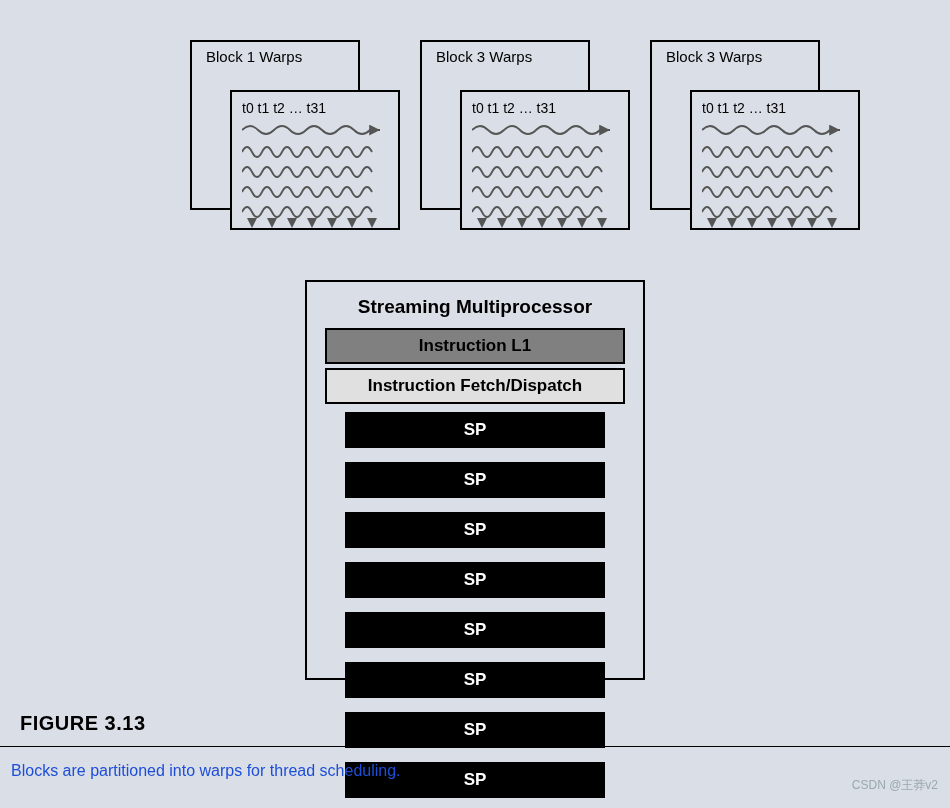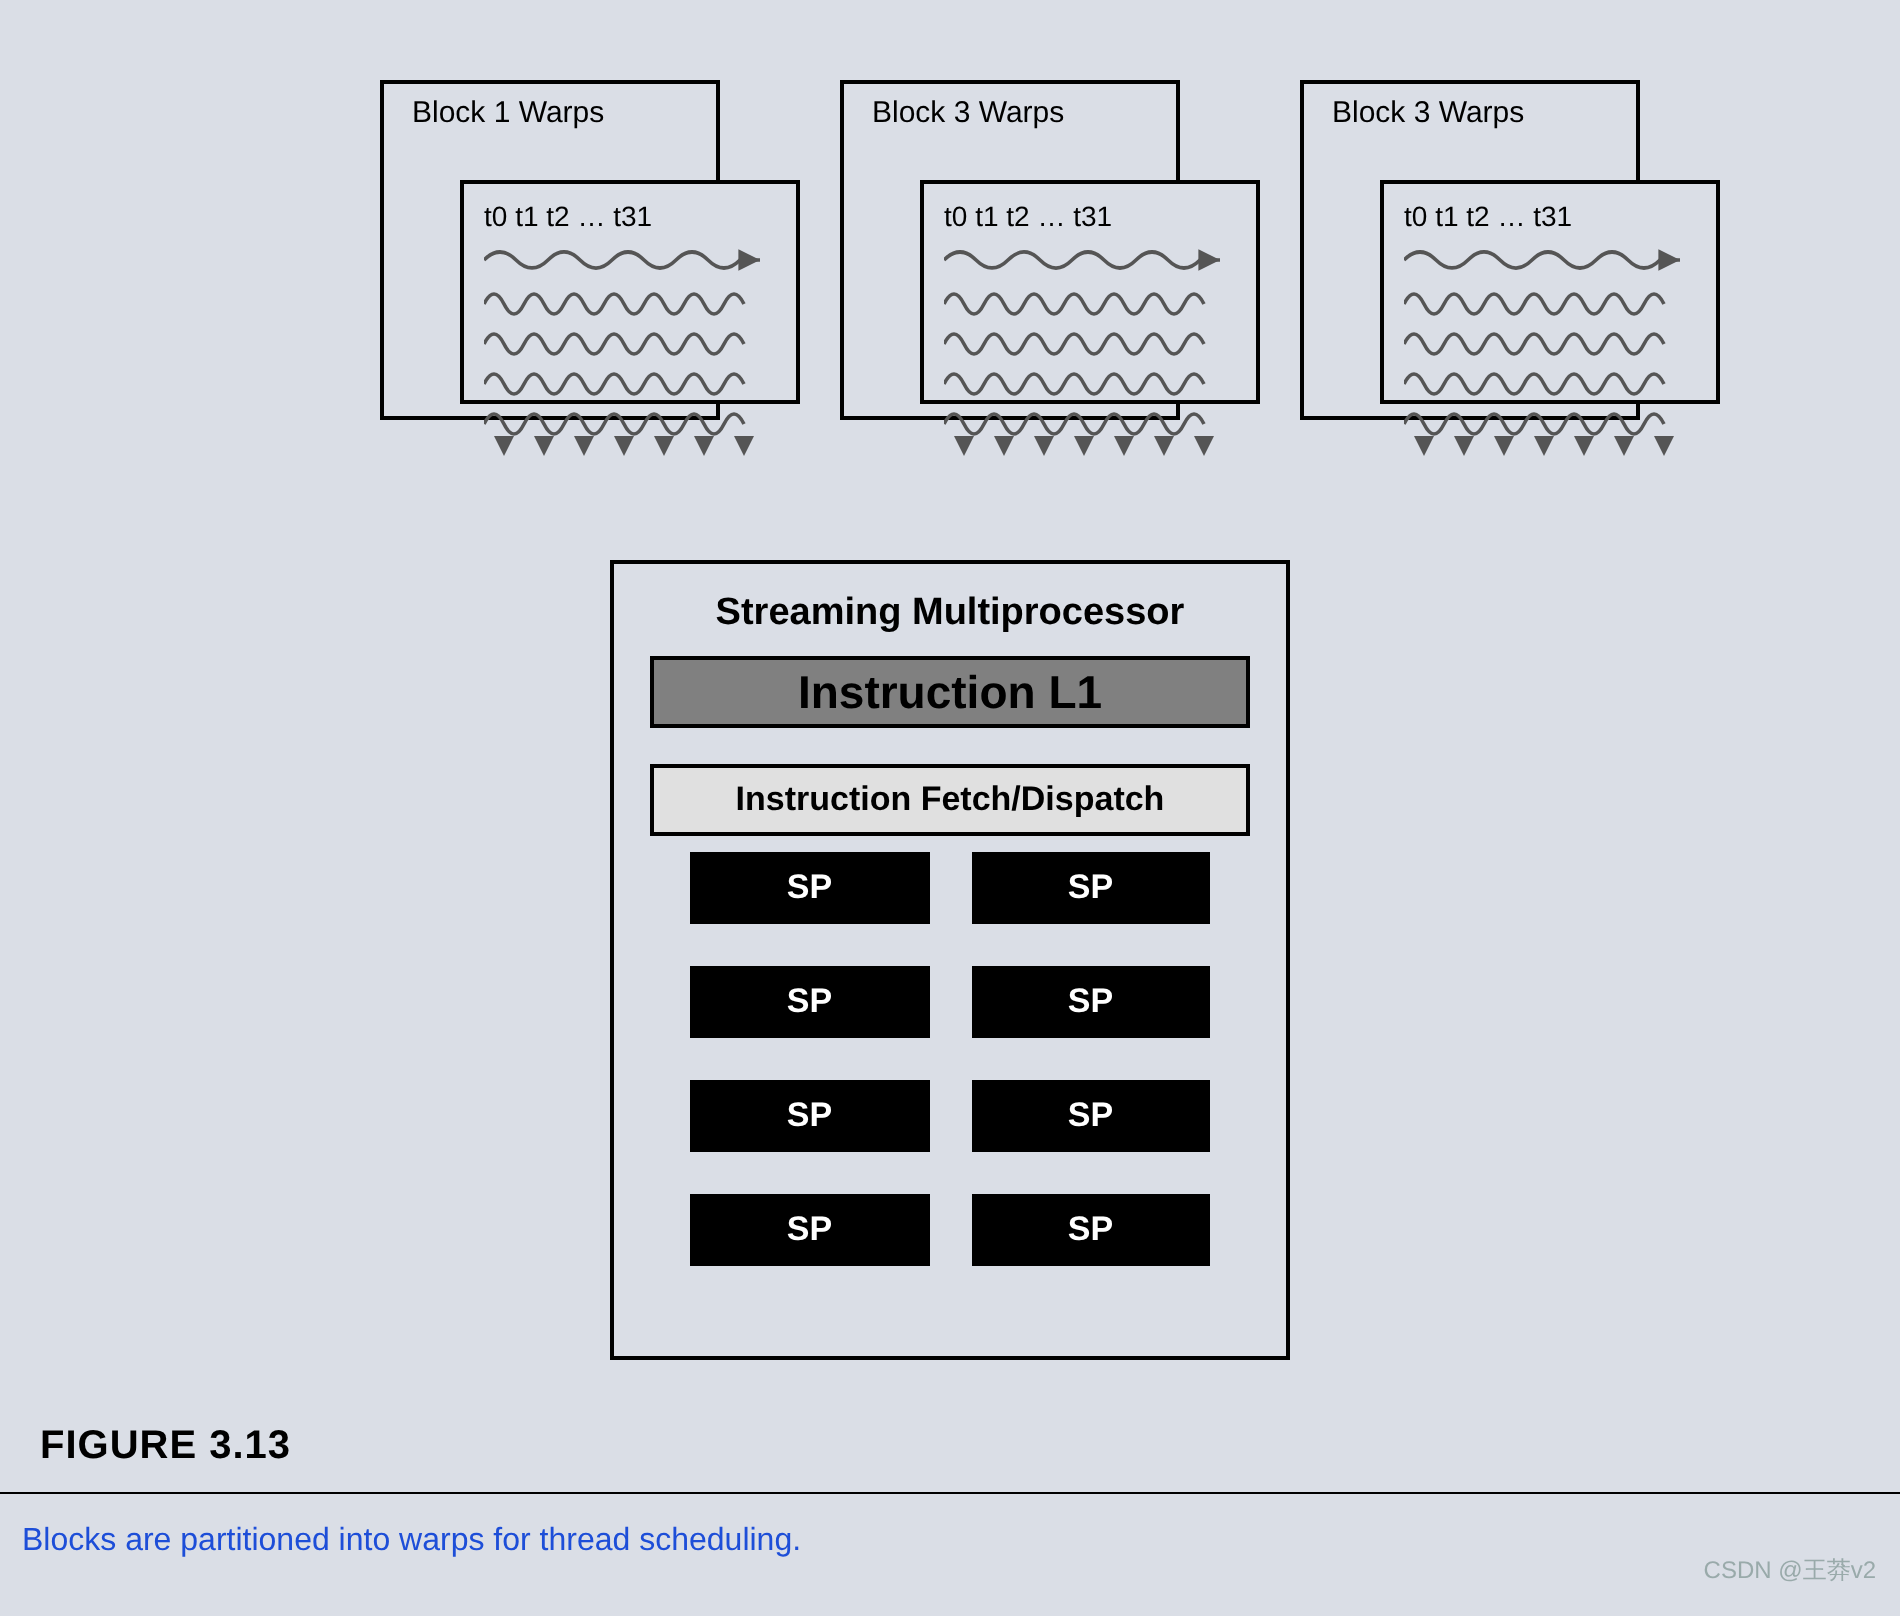--- a/index.html
+++ b/index.html
@@ -14,21 +14,21 @@
     display: flex; gap: 30px;
   }
   .block-warp { position: relative; width: 200px; height: 200px; }
   .back-box {
     position: absolute; top: 0; left: 0;
     width: 170px; height: 170px;
     border: 2px solid #000; background: #dadee6;
   }
   .front-box {
     position: absolute; top: 50px; left: 40px;
-    width: 170px; height: 112px;
+    width: 170px; height: 140px;
     border: 2px solid #000; background: #dadee6;
     padding: 8px 10px;
   }
   .block-label {
     position: absolute; top: 6px; left: 14px;
     font-size: 15px; font-weight: normal;
   }
   .thread-labels { font-size: 14px; margin-bottom: 2px; white-space: nowrap; }
   .squiggle-area {
     width: 140px; height: 110px; position: relative; margin-top: 4px;
@@ -38,35 +38,34 @@
     width: 340px; height: 400px;
     border: 2px solid #000; background: #dadee6;
     padding: 14px 18px;
   }
   .sm-title {
     text-align: center; font-size: 19px; font-weight: bold;
     margin-bottom: 10px;
   }
   .inst-l1 {
     height: 36px; border: 2px solid #000; background: #808080;
-    color: #000; font-weight: bold; font-size: 23px;
+    color: #000; font-weight: bold; font-size: 17px;
     display: flex; align-items: center; justify-content: center;
-    margin-bottom: 18px;
+    margin-bottom: 4px;
   }
   .inst-fetch {
     height: 36px; border: 2px solid #000; background: #e0e0e0;
     color: #000; font-weight: bold; font-size: 17px;
     display: flex; align-items: center; justify-content: center;
     margin-bottom: 8px;
   }
   .sp-grid {
-    display: grid; grid-template-columns: 1fr 1fr;
+    display: grid; grid-template-columns: 1fr;
     column-gap: 60px; row-gap: 14px;
     padding: 0 20px;
-    gap: 21px;
   }
   .sp {
     height: 36px; background: #000; color: #fff;
     font-weight: bold; font-size: 17px;
     display: flex; align-items: center; justify-content: center;
   }
   .fig-label {
     position: absolute; top: 712px; left: 20px;
     font-family: "Arial Black", Arial, sans-serif;
     font-stretch: condensed; letter-spacing: 0.5px;

